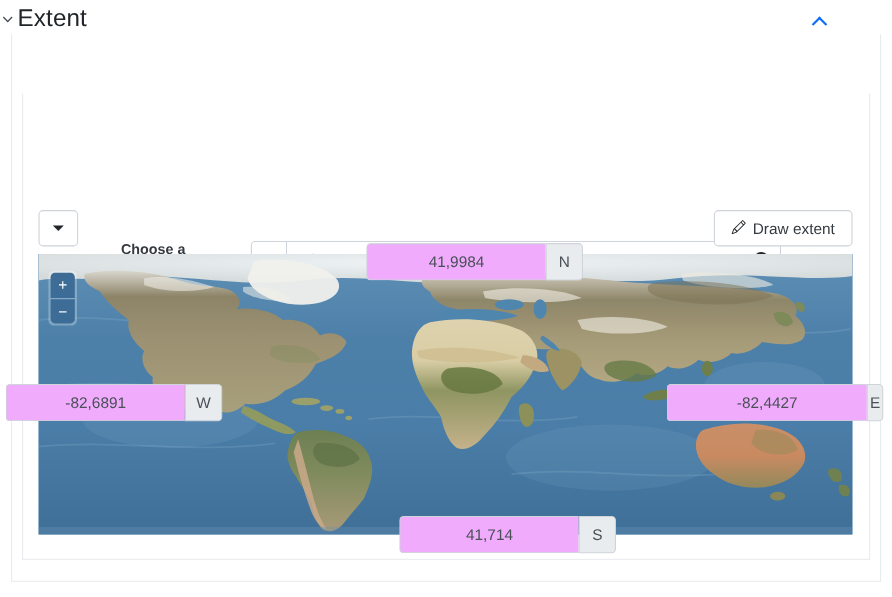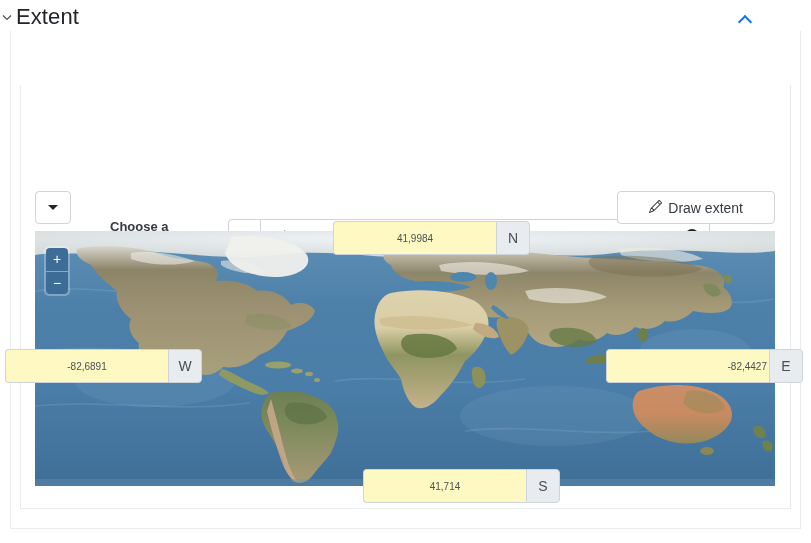--- a/index.html
+++ b/index.html
@@ -219,21 +219,21 @@
     display: flex;
     align-items: center;
     gap: 7px;
     cursor: pointer;
     box-sizing: border-box;
   }
   .draw-btn {
     position: absolute;
     right: 0; top: 0;
     height: 33px;
-    padding: 0 31px;
+    padding: 0 15px;
     border: 1px solid #ced4da;
     border-radius: 4px;
     background: #fff;
     font-family: "Liberation Sans", sans-serif;
     font-size: 14px;
     color: #343a40;
     display: flex;
     align-items: center;
     gap: 6px;
     cursor: pointer;
@@ -290,23 +290,23 @@
     position: absolute;
     display: flex;
     height: 34px;
     box-sizing: border-box;
     z-index: 5;
   }
   .coord-input {
     border: 1px solid #ced4da;
     border-right: none;
     border-radius: 4px 0 0 4px;
-    background: #fef9c3;
+    background: #f0abfc;
     font-family: "Liberation Sans", sans-serif;
-    font-size: 10px;
+    font-size: 14px;
     color: #495057;
     text-align: center;
     outline: none;
     box-sizing: border-box;
     height: 34px;
   }
   .coord-addon {
     width: 34px;
     height: 34px;
     border: 1px solid #ced4da;
@@ -323,21 +323,21 @@
   .coord-north { left: 333px; top: 221px; width: 197px; }
   .coord-north .coord-input { width: 163px; }
 
   .coord-south { left: 333px; top: 469px; width: 197px; margin-left: 30px; }
   .coord-south .coord-input { width: 163px; }
 
   .coord-west { left: 5px; top: 349px; width: 225px; }
   .coord-west .coord-input { width: 163px; }
 
   .coord-east { left: 606px; top: 349px; width: 197px; }
-  .coord-east .coord-input { width: 163px; text-align: right; }
+  .coord-east .coord-input { width: 182px; }
 </style>
 </head>
 <body>
 
 <div class="extent-panel">
 
   <div class="panel-header">
     <span class="caret-small">
       <svg width="10" height="7" viewBox="0 0 10 7" aria-hidden="true">
         <path d="M1 1.5 L5 5.5 L9 1.5" fill="none" stroke="#495057" stroke-width="1.2"></path>

